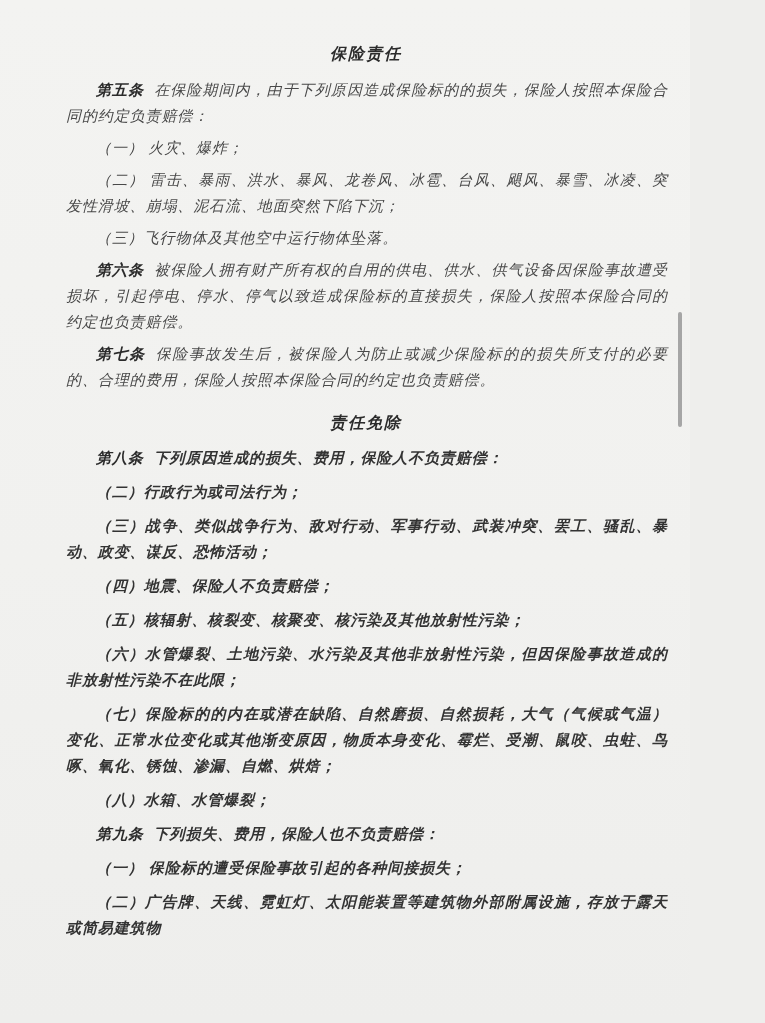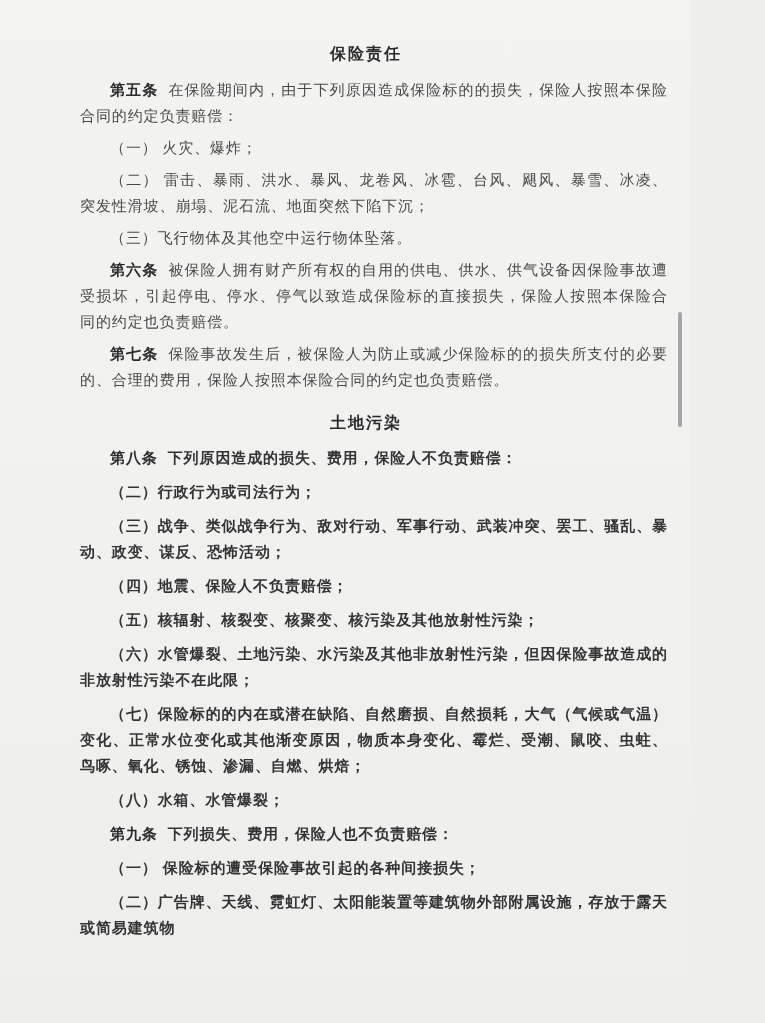--- a/index.html
+++ b/index.html
@@ -6,20 +6,21 @@
     margin: 0;
     padding: 0;
     background: #eeeeec;
   }
   .page {
     position: relative;
     width: 690px;
     height: 1023px;
     overflow: hidden;
     background: linear-gradient(180deg, #f3f3f1 0%, #f1f1ef 55%, #eeeeec 100%);
+    font-style: italic;
   }
   .doc {
     position: absolute;
     inset: 0;
     padding: 40px 22px 0 64px;
     box-sizing: border-box;
     font-family: "Liberation Serif", "DejaVu Serif", serif;
     font-size: 15px;
     line-height: 26px;
     letter-spacing: 0.9px;
@@ -35,21 +36,21 @@
     letter-spacing: 2px;
     text-align: center;
     color: #262626;
     margin: 0 0 10px 0;
   }
   .heading:not(:first-child) {
     margin-top: 16px;
     margin-bottom: 9px;
   }
   .para {
-    margin: 0 0 6px 16px;
+    margin: 0 0 6px 2px;
     text-indent: 2em;
   }
   .para.emph {
     font-family: "Liberation Sans", "DejaVu Sans", sans-serif;
     font-weight: 700;
     color: #2e2e2e;
     margin-bottom: 8px;
   }
   .lead {
     font-family: "Liberation Sans", "DejaVu Sans", sans-serif;
@@ -72,21 +73,21 @@
 
 <div class="page">
   <main class="doc" id="doc">
       <h2 class="heading">保险责任</h2>
       <p class="para"><span class="lead">第五条</span>在保险期间内，由于下列原因造成保险标的的损失，保险人按照本保险合同的约定负责赔偿：</p>
       <p class="para">（一） 火灾、爆炸；</p>
       <p class="para">（二） 雷击、暴雨、洪水、暴风、龙卷风、冰雹、台风、飓风、暴雪、冰凌、突发性滑坡、崩塌、泥石流、地面突然下陷下沉；</p>
       <p class="para">（三）飞行物体及其他空中运行物体坠落。</p>
       <p class="para"><span class="lead">第六条</span>被保险人拥有财产所有权的自用的供电、供水、供气设备因保险事故遭受损坏，引起停电、停水、停气以致造成保险标的直接损失，保险人按照本保险合同的约定也负责赔偿。</p>
       <p class="para"><span class="lead">第七条</span>保险事故发生后，被保险人为防止或减少保险标的的损失所支付的必要的、合理的费用，保险人按照本保险合同的约定也负责赔偿。</p>
-      <h2 class="heading">土地污染</h2>
+      <h2 class="heading">责任免除</h2>
       <p class="para emph"><span class="lead">第八条</span>下列原因造成的损失、费用，保险人不负责赔偿：</p>
       <p class="para emph">（二）行政行为或司法行为；</p>
       <p class="para emph">（三）战争、类似战争行为、敌对行动、军事行动、武装冲突、罢工、骚乱、暴动、政变、谋反、恐怖活动；</p>
       <p class="para emph">（四）地震、保险人不负责赔偿；</p>
       <p class="para emph">（五）核辐射、核裂变、核聚变、核污染及其他放射性污染；</p>
       <p class="para emph">（六）水管爆裂、土地污染、水污染及其他非放射性污染，但因保险事故造成的非放射性污染不在此限；</p>
       <p class="para emph">（七）保险标的的内在或潜在缺陷、自然磨损、自然损耗，大气（气候或气温）变化、正常水位变化或其他渐变原因，物质本身变化、霉烂、受潮、鼠咬、虫蛀、鸟啄、氧化、锈蚀、渗漏、自燃、烘焙；</p>
       <p class="para emph">（八）水箱、水管爆裂；</p>
       <p class="para emph"><span class="lead">第九条</span>下列损失、费用，保险人也不负责赔偿：</p>
       <p class="para emph">（一） 保险标的遭受保险事故引起的各种间接损失；</p>

